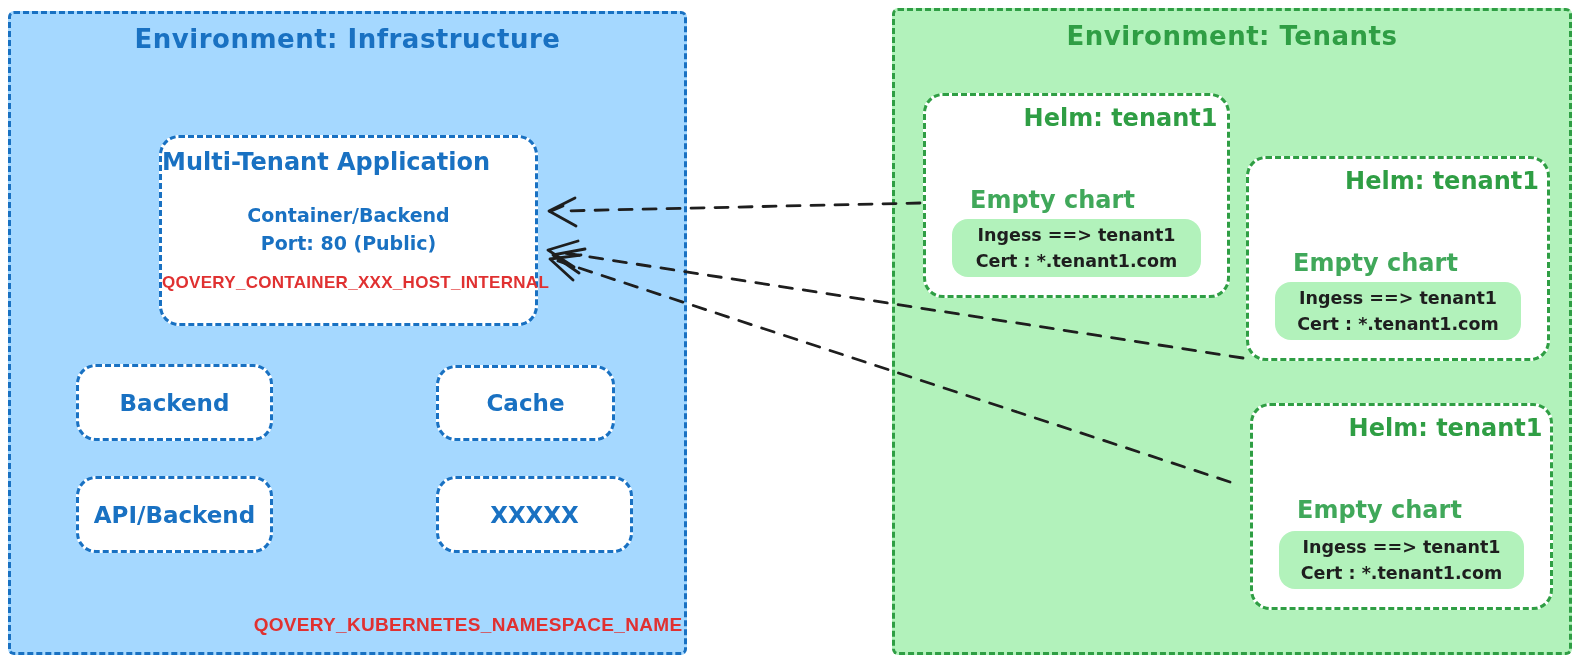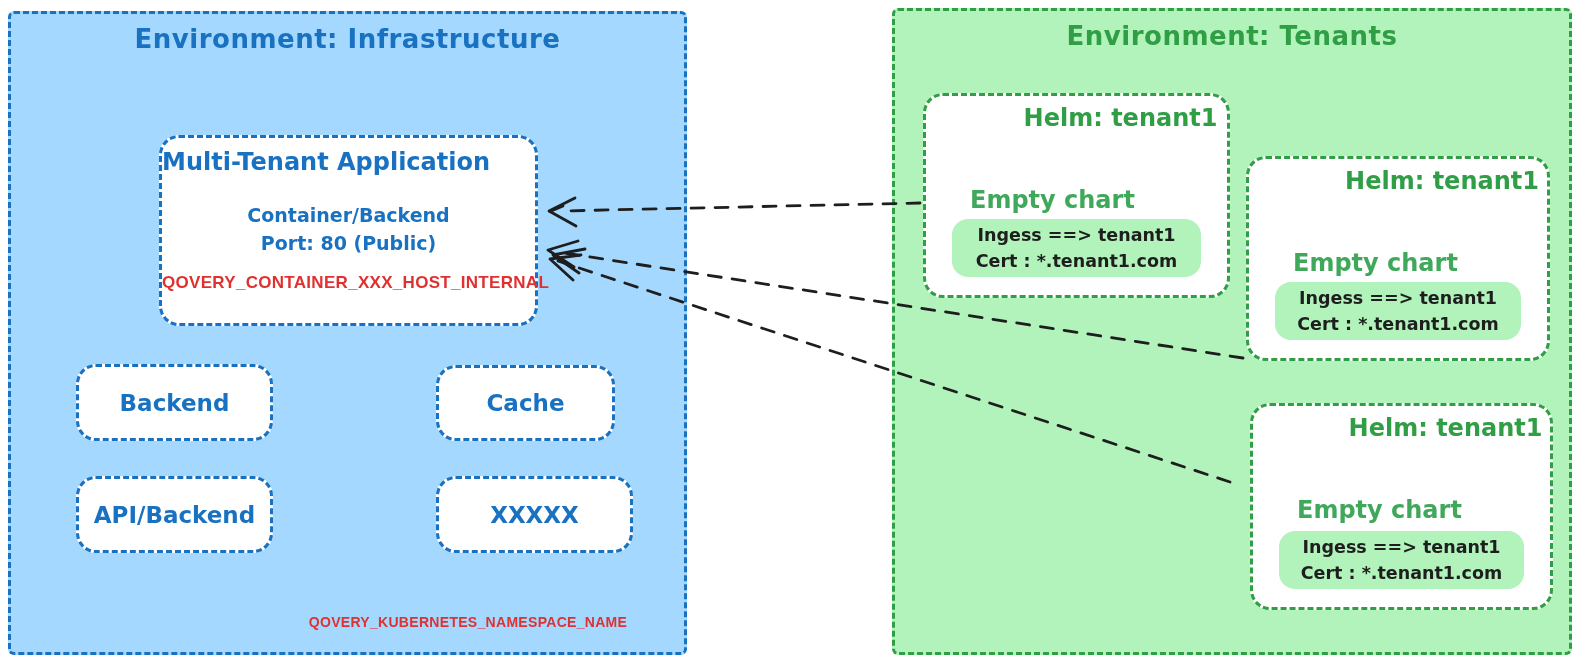--- a/index.html
+++ b/index.html
@@ -56,21 +56,21 @@
     display: flex; align-items: center; justify-content: center;
     color: #1971c2; font-size: 23px; font-weight: 700;
   }
   .svc-database { left: 65px;  top: 350px; width: 197px; height: 77px; }
   .svc-cache    { left: 425px; top: 351px; width: 179px; height: 76px; }
   .svc-api      { left: 65px;  top: 462px; width: 197px; height: 77px; }
   .svc-x        { left: 425px; top: 462px; width: 197px; height: 77px; }
 
   .ns-var {
     position: absolute; left: 242px; top: 600px; width: 430px;
-    text-align: center; color: #e03131; font-size: 14px; font-weight: 600;
+    text-align: center; color: #e03131; font-size: 19px; font-weight: 600;
     font-family: "Liberation Sans", sans-serif; letter-spacing: 0.3px;
   }
 
   
   .helm { position: absolute; }
   .helm-1 { left: 28px;  top: 82px;  width: 307px; height: 205px; }
   .helm-2 { left: 351px; top: 145px; width: 304px; height: 205px; }
   .helm-3 { left: 355px; top: 392px; width: 303px; height: 207px; }
   .helm-title {
     position: absolute; top: 8px; width: 100%; text-align: center;

